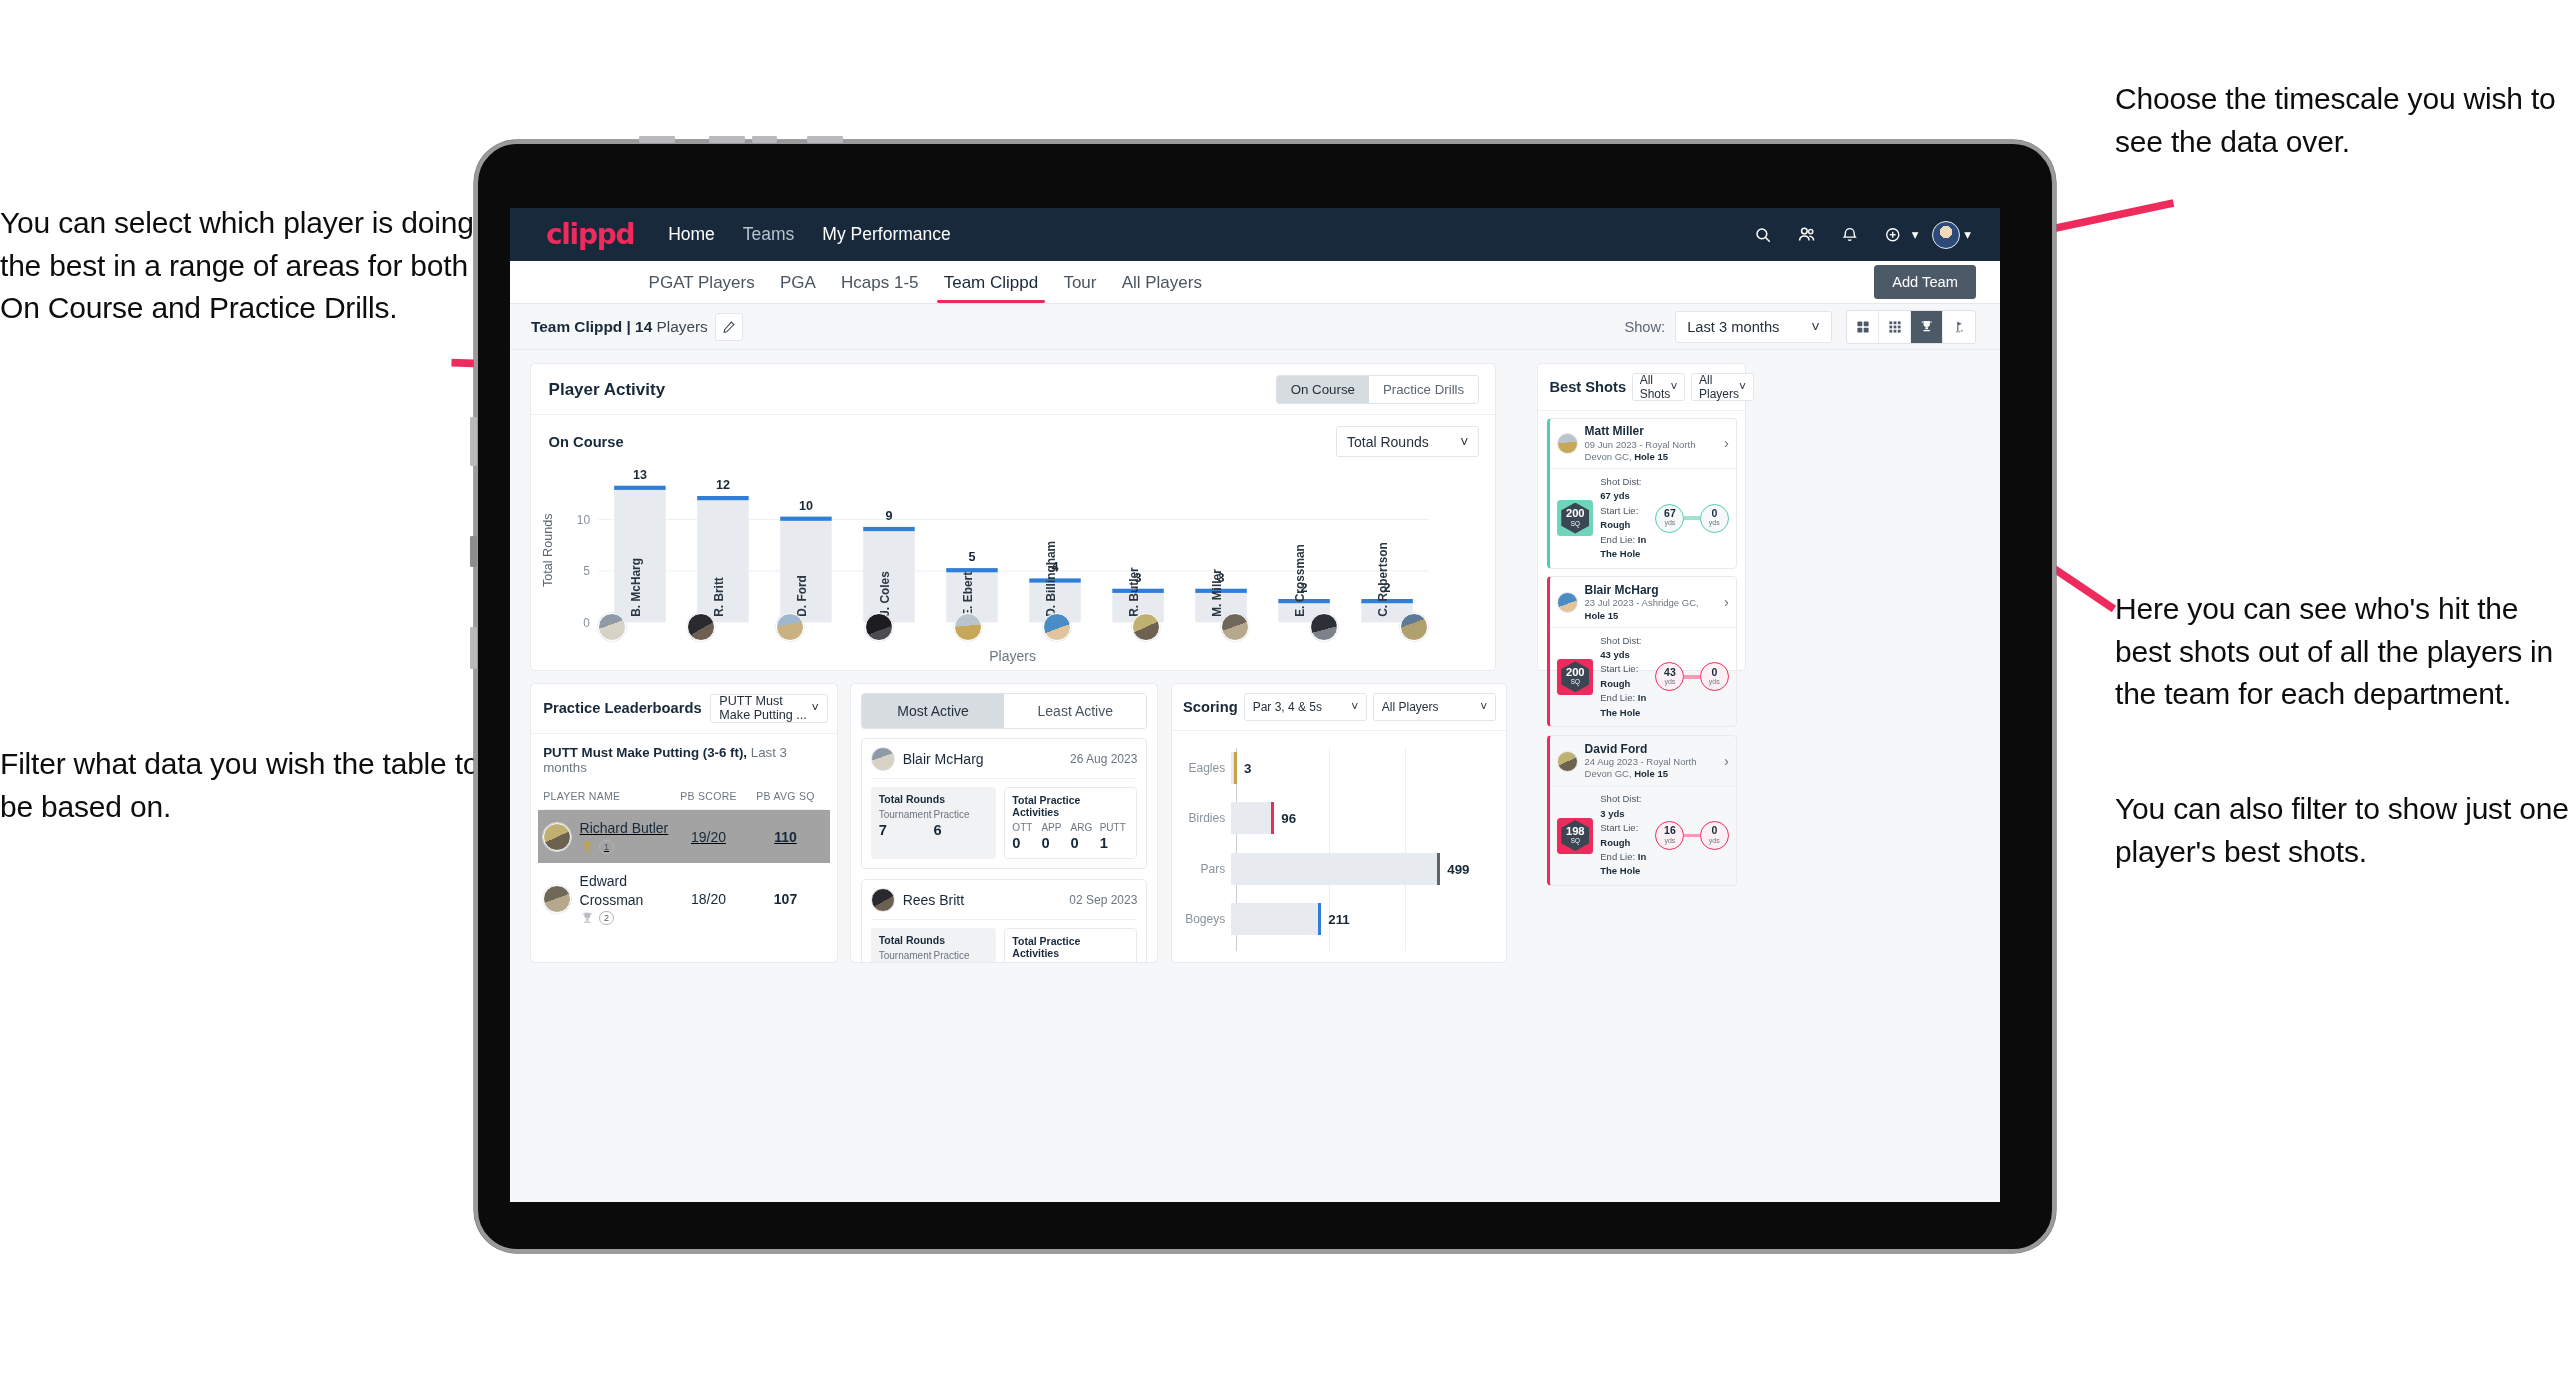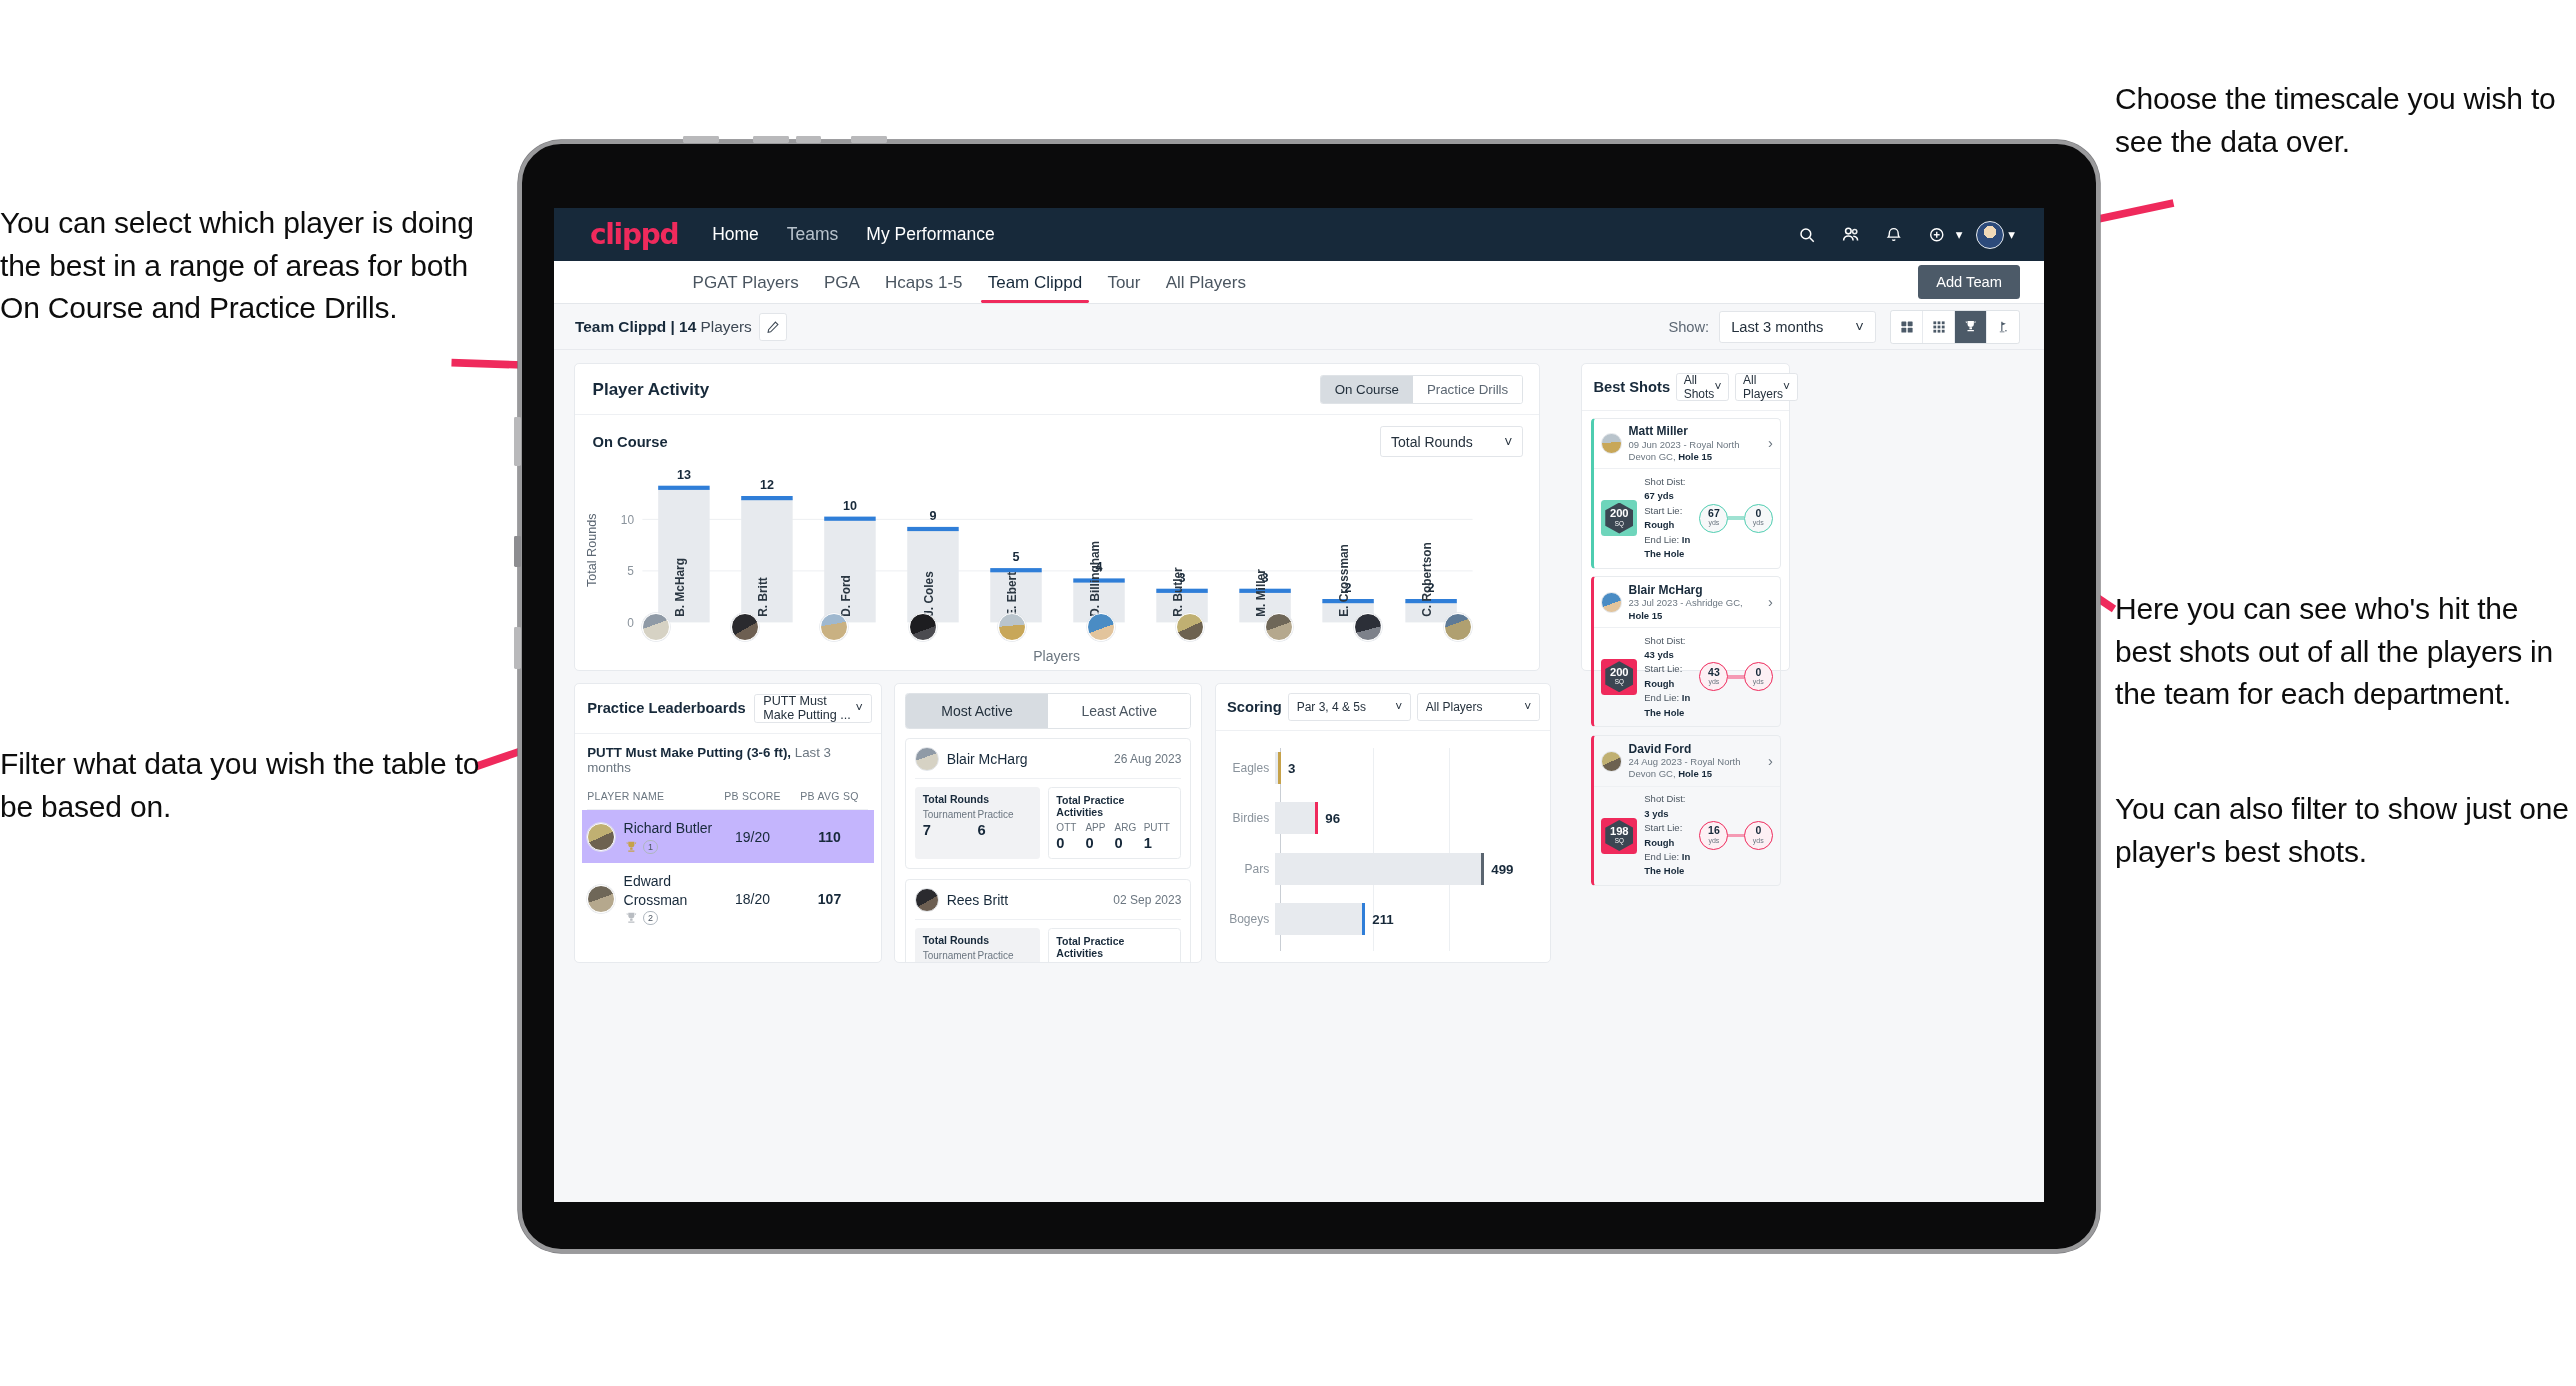--- a/index.html
+++ b/index.html
@@ -18,21 +18,21 @@
     font-size: 30px;
     line-height: 1.42;
     color: #0d0d0d;
     letter-spacing: -0.2px;
   }
   .anno-svg { position: absolute; left: 0; top: 0; width: 2576px; height: 1386px; pointer-events: none; }
 
   
   #tablet {
     position: absolute;
-    left: 518px; top: 140px;
+    left: 474px; top: 140px;
     width: 1582px; height: 1113px;
     background: #0b0b0c;
     border-radius: 43px;
     border: 4.2px solid #9a9a9c;
     box-shadow: 0 0 0 0.7px #7d7d80;
   }
   .tbtn { position: absolute; background: #b9b9bb; border-radius: 1.4px; }
   #btn-a { left: 161px; top: -8.4px; width: 36px; height: 7px; }
   #btn-b { left: 231px; top: -8.4px; width: 36px; height: 7px; }
   #btn-c { left: 274px; top: -8.4px; width: 25px; height: 7px; }
@@ -255,21 +255,21 @@
   .pl-hrow {
     display: grid; grid-template-columns: 1fr 77px 77px;
     font-size: 10.5px; color: #6b7680; letter-spacing: 0.3px;
     padding: 7px 0 7px 0; border-bottom: 0.7px solid #eef0f3;
   }
   .pl-hrow .c2, .pl-hrow .c3 { text-align: center; }
   .pl-row {
     display: grid; grid-template-columns: 1fr 77px 77px;
     align-items: center; padding: 9px 5.6px; margin: 0 -5.6px;
   }
-  .pl-row.hl { background: #c4b5fd; }
+  .pl-row.hl { background: #a3a3a3; text-decoration: underline; }
   .pl-player { display: flex; align-items: center; gap: 8.4px; }
   .pl-av { width: 28px; height: 28px; border-radius: 50%; border: 1.4px solid #fff; box-shadow: 0 0 0 0.7px #e3e6ea; flex-shrink: 0; }
   .pl-name { font-size: 14px; color: #17293a; line-height: 1.3; }
   .pl-badge-row { display: flex; align-items: center; gap: 4.9px; margin-top: 2.1px; }
   .rank-pill {
     width: 14.7px; height: 14.7px; border-radius: 50%; border: 0.7px solid #aeb6be;
     font-size: 9px; color: #4a5560; display: flex; align-items: center; justify-content: center;
   }
   .pl-val { font-size: 14px; color: #17293a; text-align: center; }
   .pl-val.b { font-weight: 700; }

